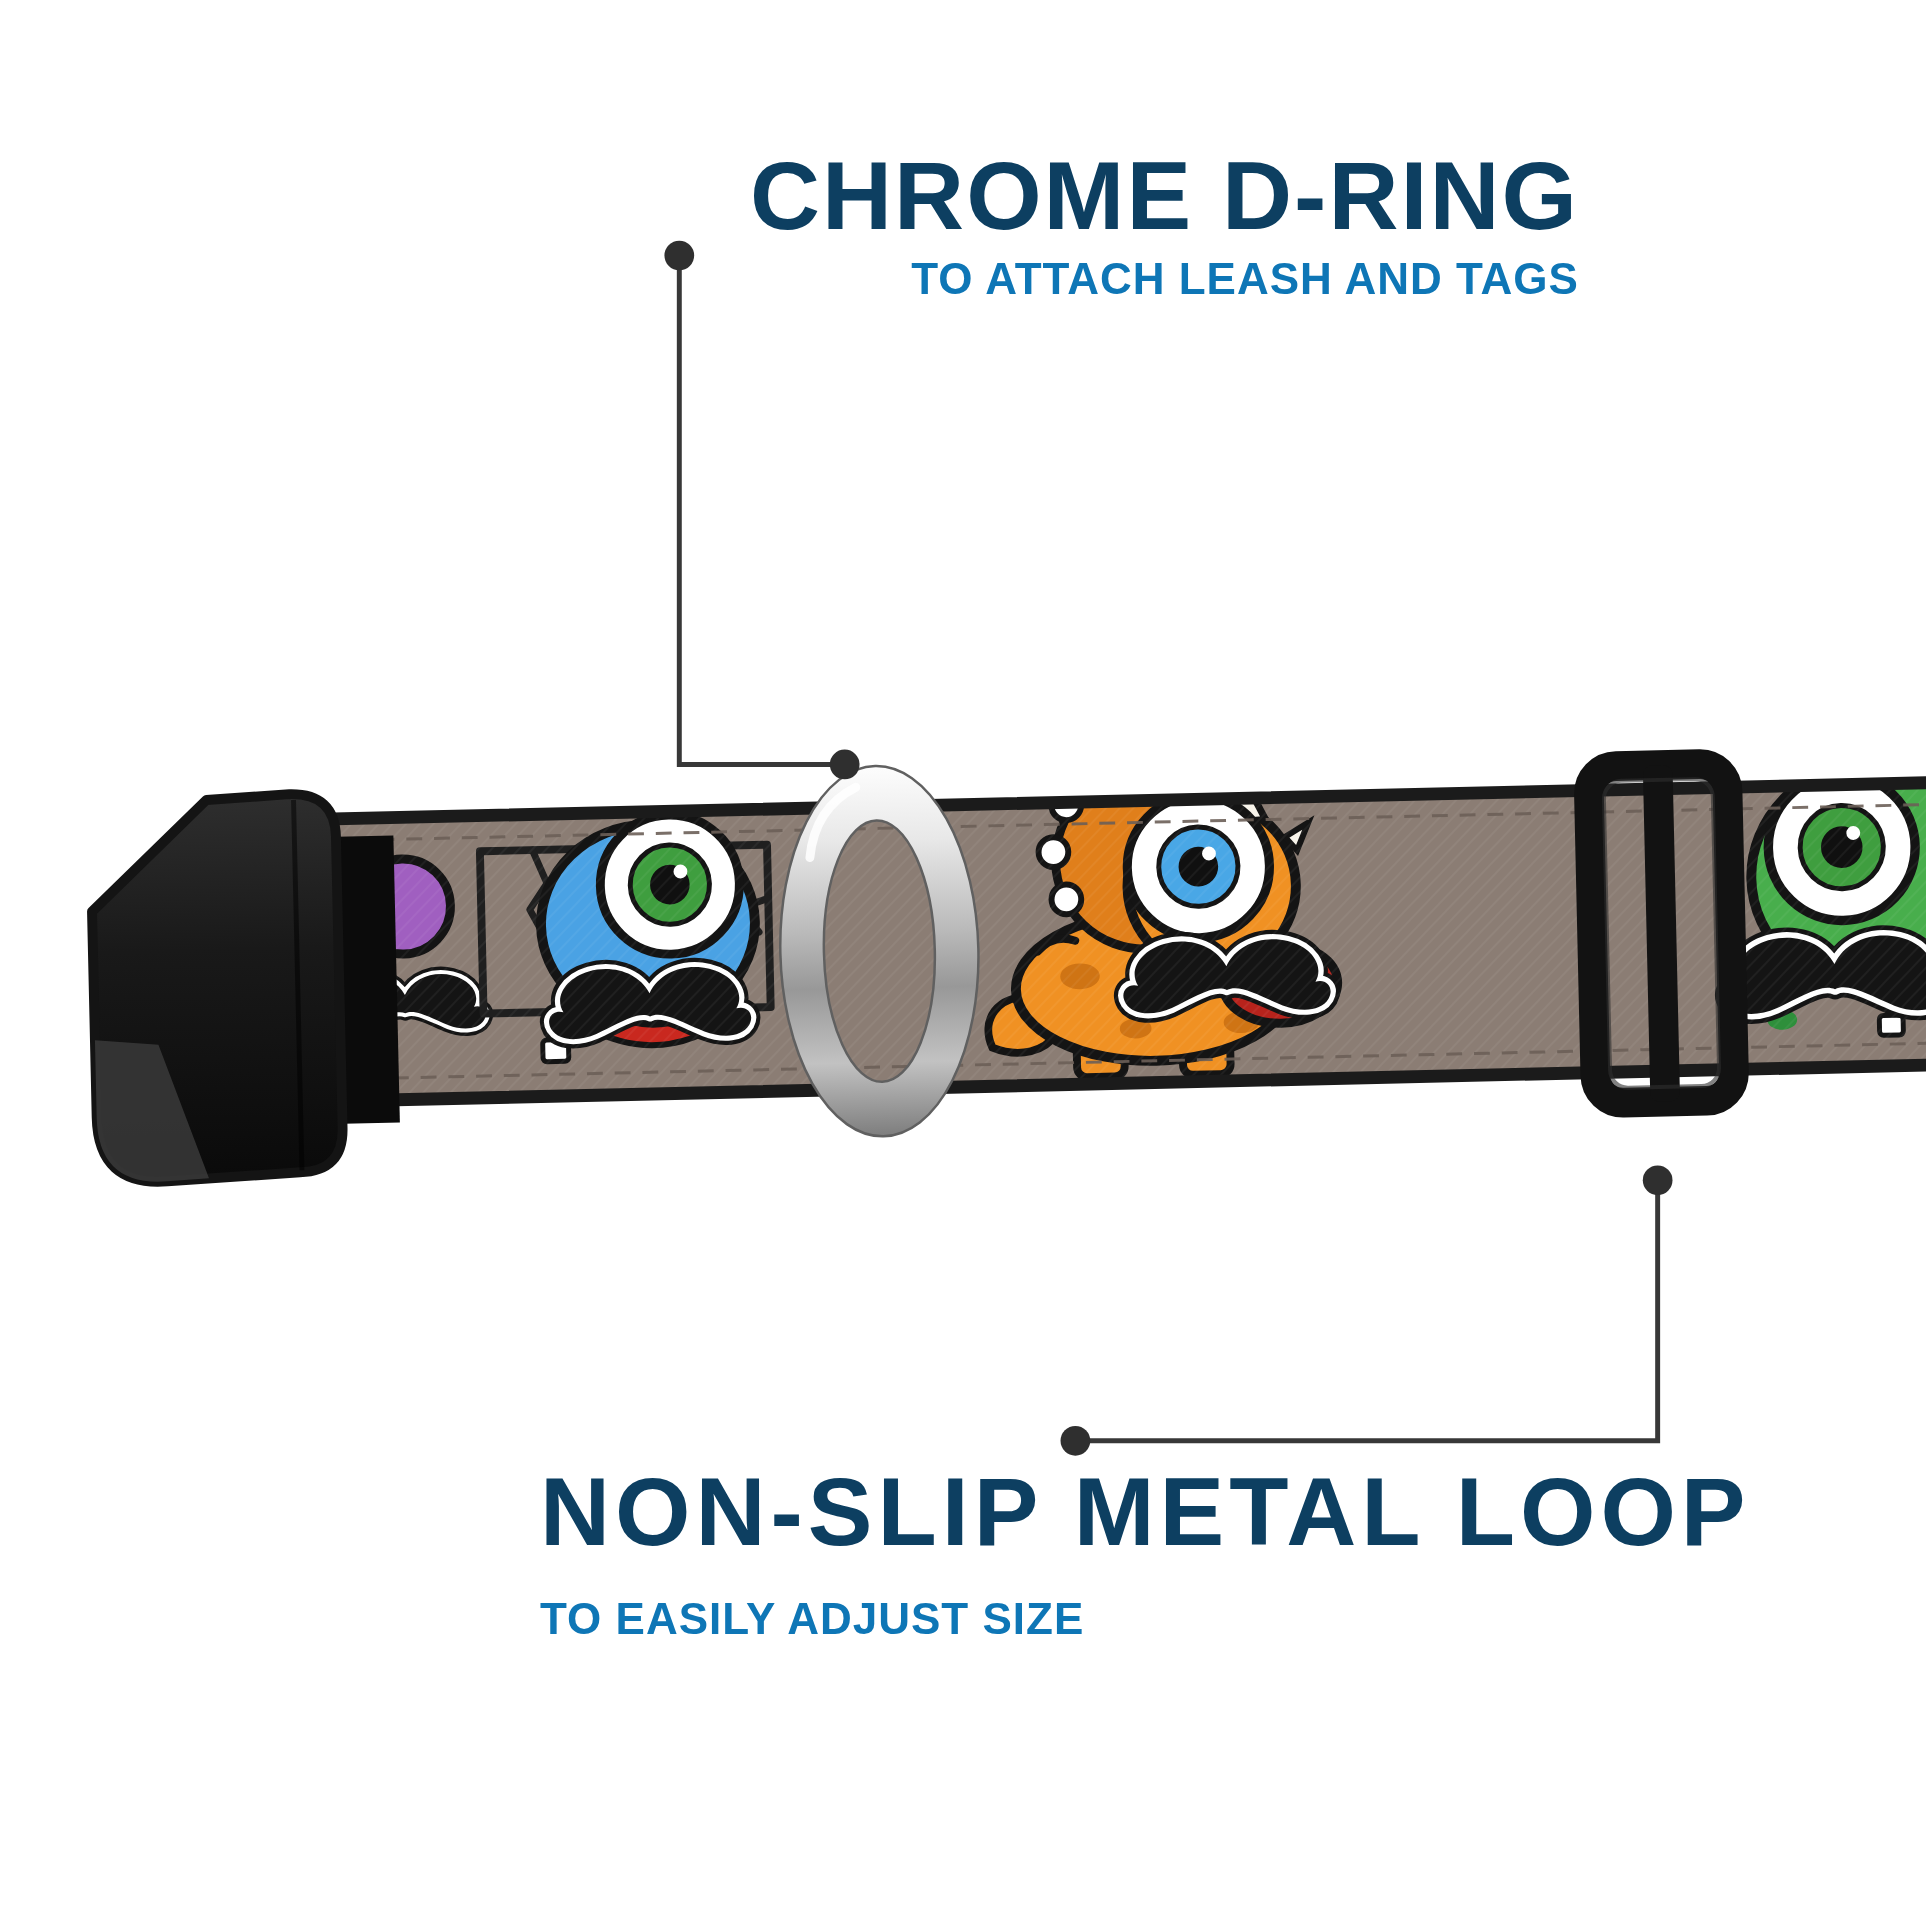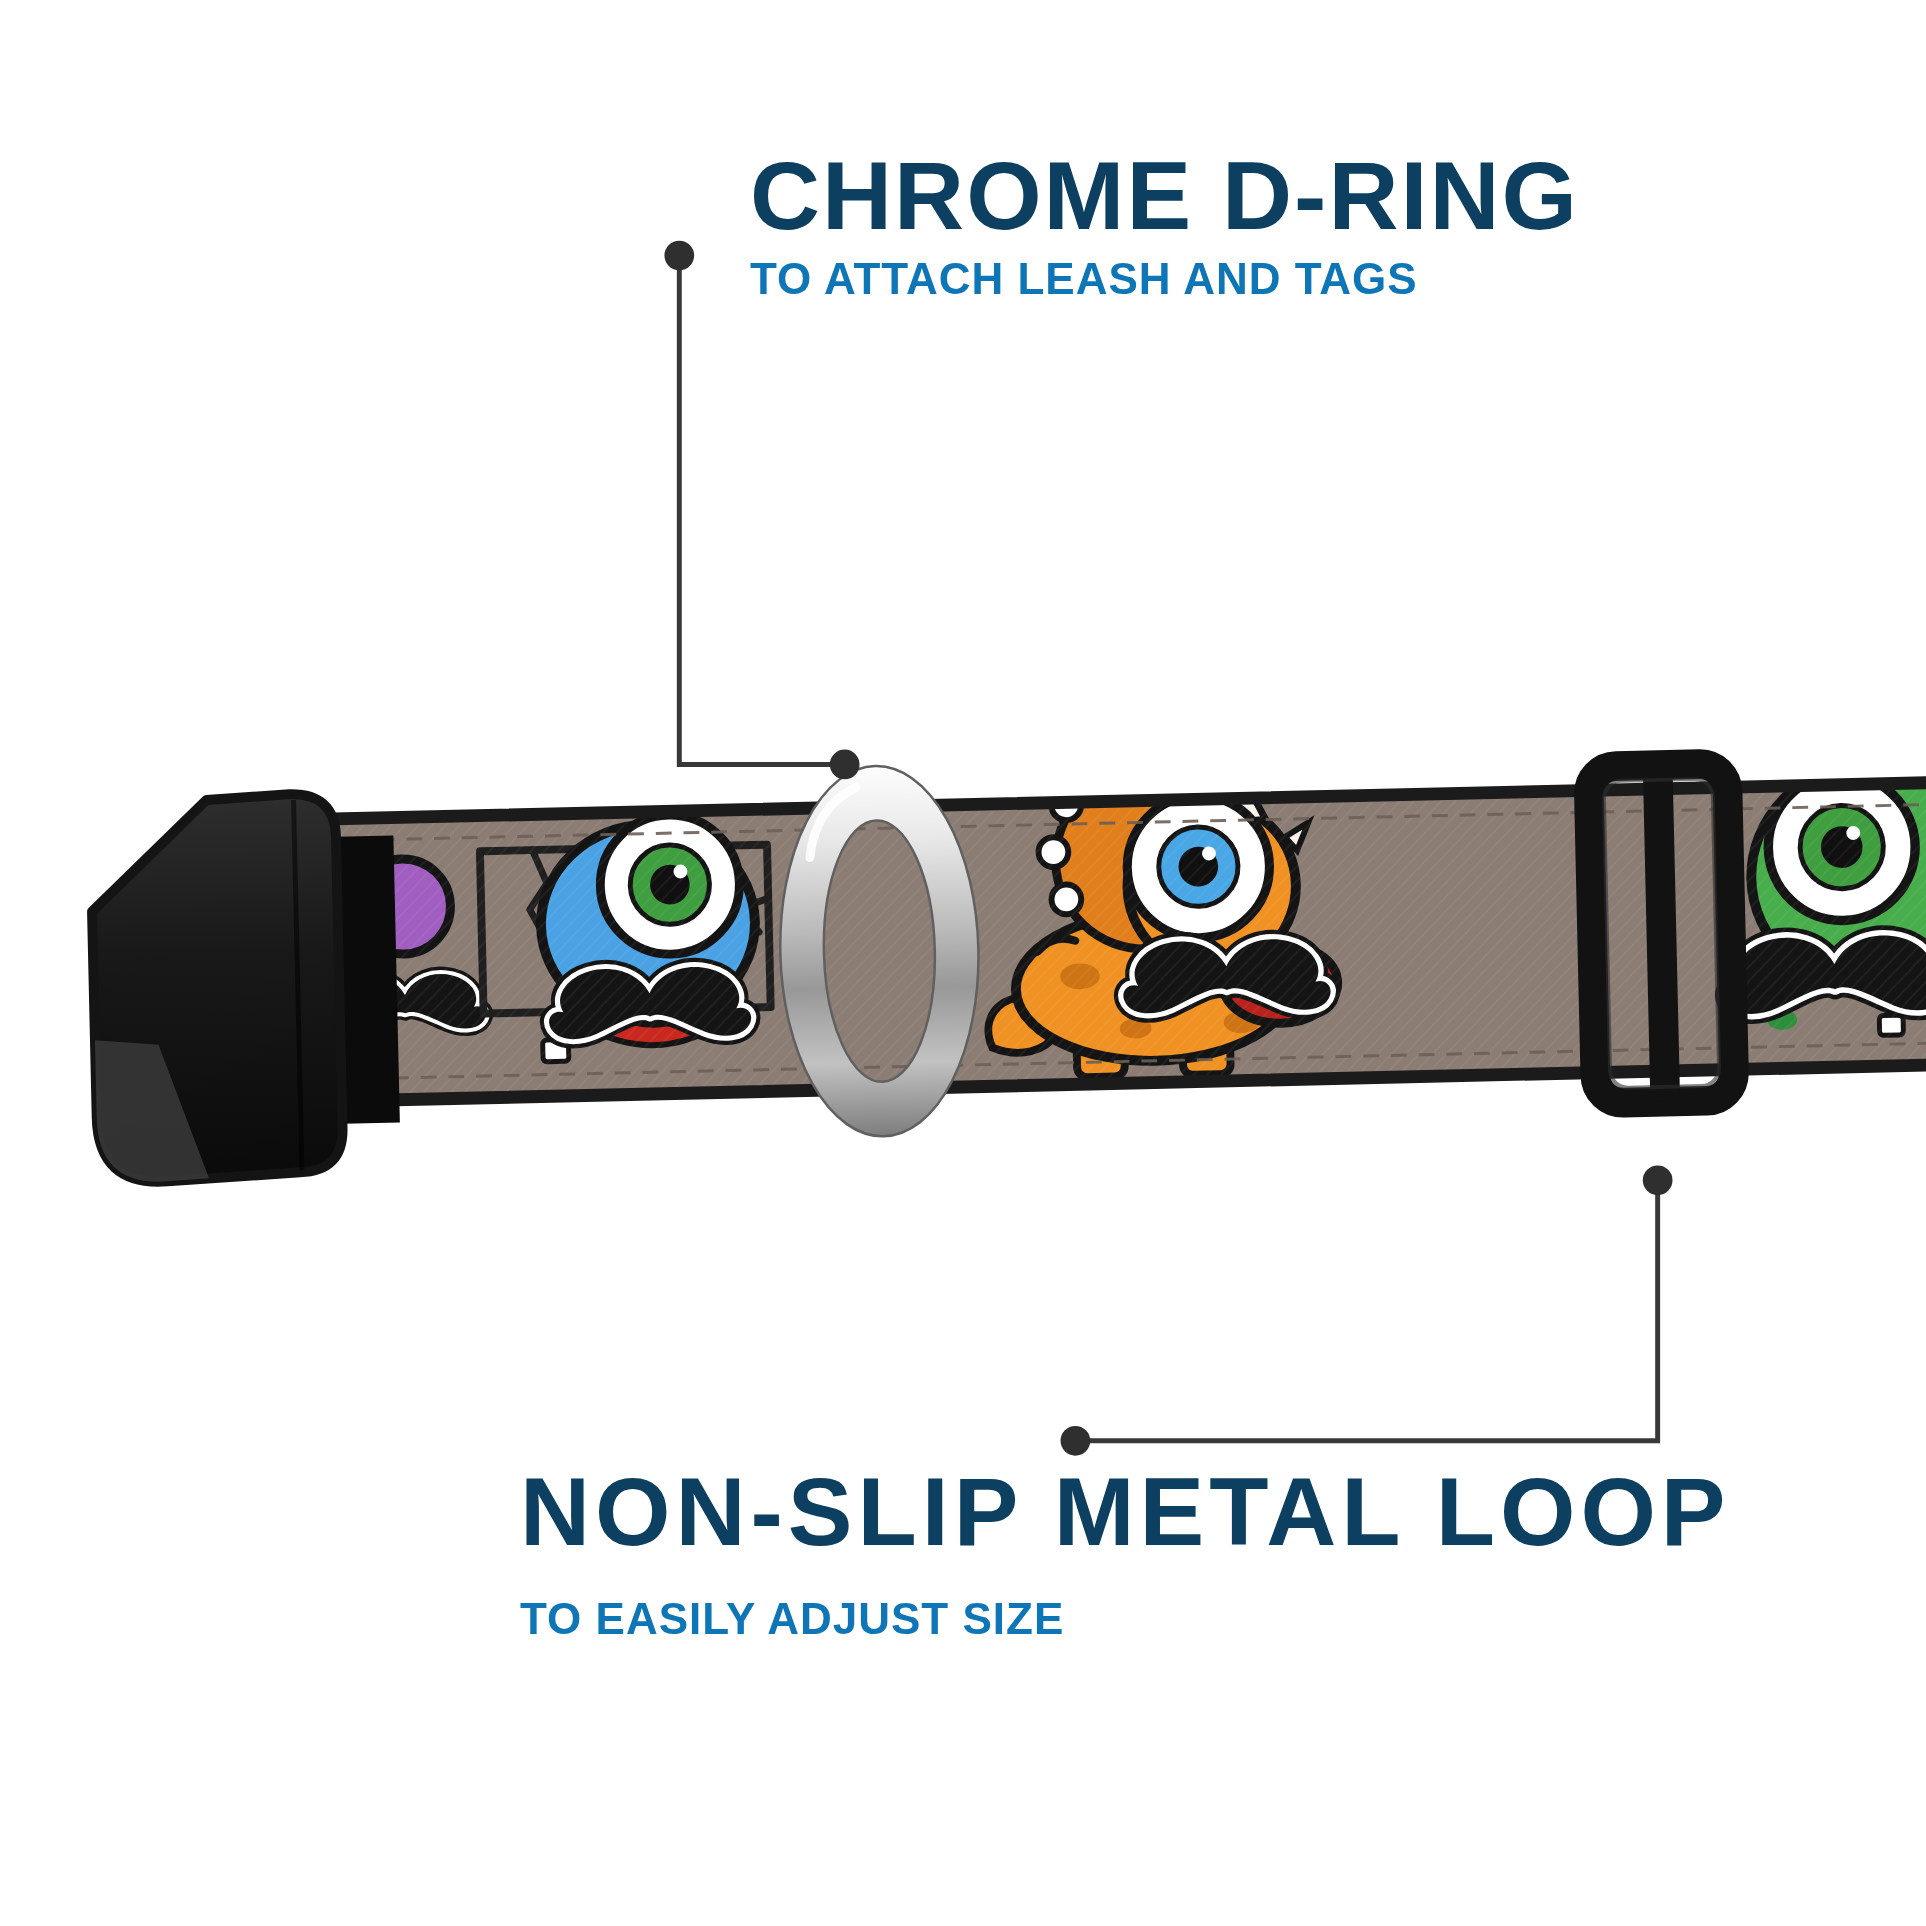--- a/index.html
+++ b/index.html
@@ -13,22 +13,22 @@
   .art{position:absolute;left:0;top:0;}
   .callout{position:absolute;white-space:nowrap;}
   .callout-title{
     font-size:97px;font-weight:800;letter-spacing:2px;
     color:#0d3f61;line-height:1.02;
   }
   .callout-subtitle{
     font-size:44px;font-weight:700;letter-spacing:1px;
     color:#0e76b6;margin-top:8px;
   }
-  .callout-top{left:750px;top:147px;}
-  .callout-bottom{left:520px;top:1463px;}
+  .callout-top{left:750px;top:147px;text-align:right;}
+  .callout-bottom{left:540px;top:1463px;}
   .callout-bottom .callout-title{letter-spacing:5px;}
   .callout-bottom .callout-subtitle{margin-top:32px;}
 </style>
 </head>
 <body>
 
 <div class="canvas">
 
   <div class="callout callout-top">
     <div class="callout-title">CHROME D-RING</div>

